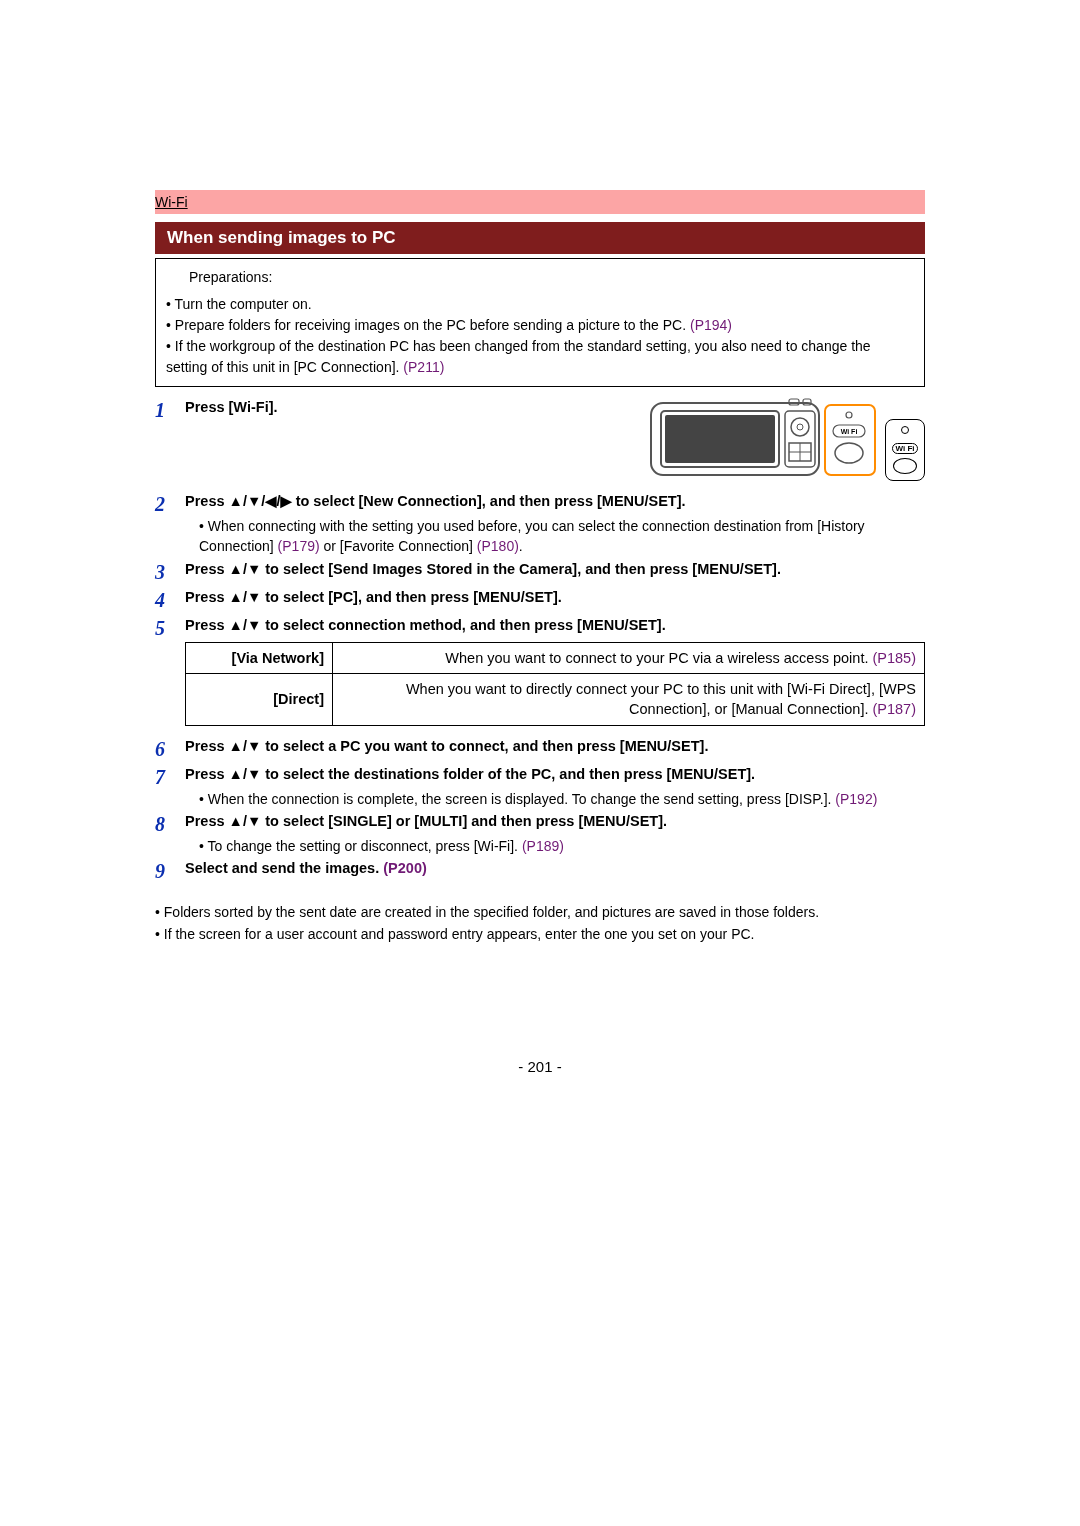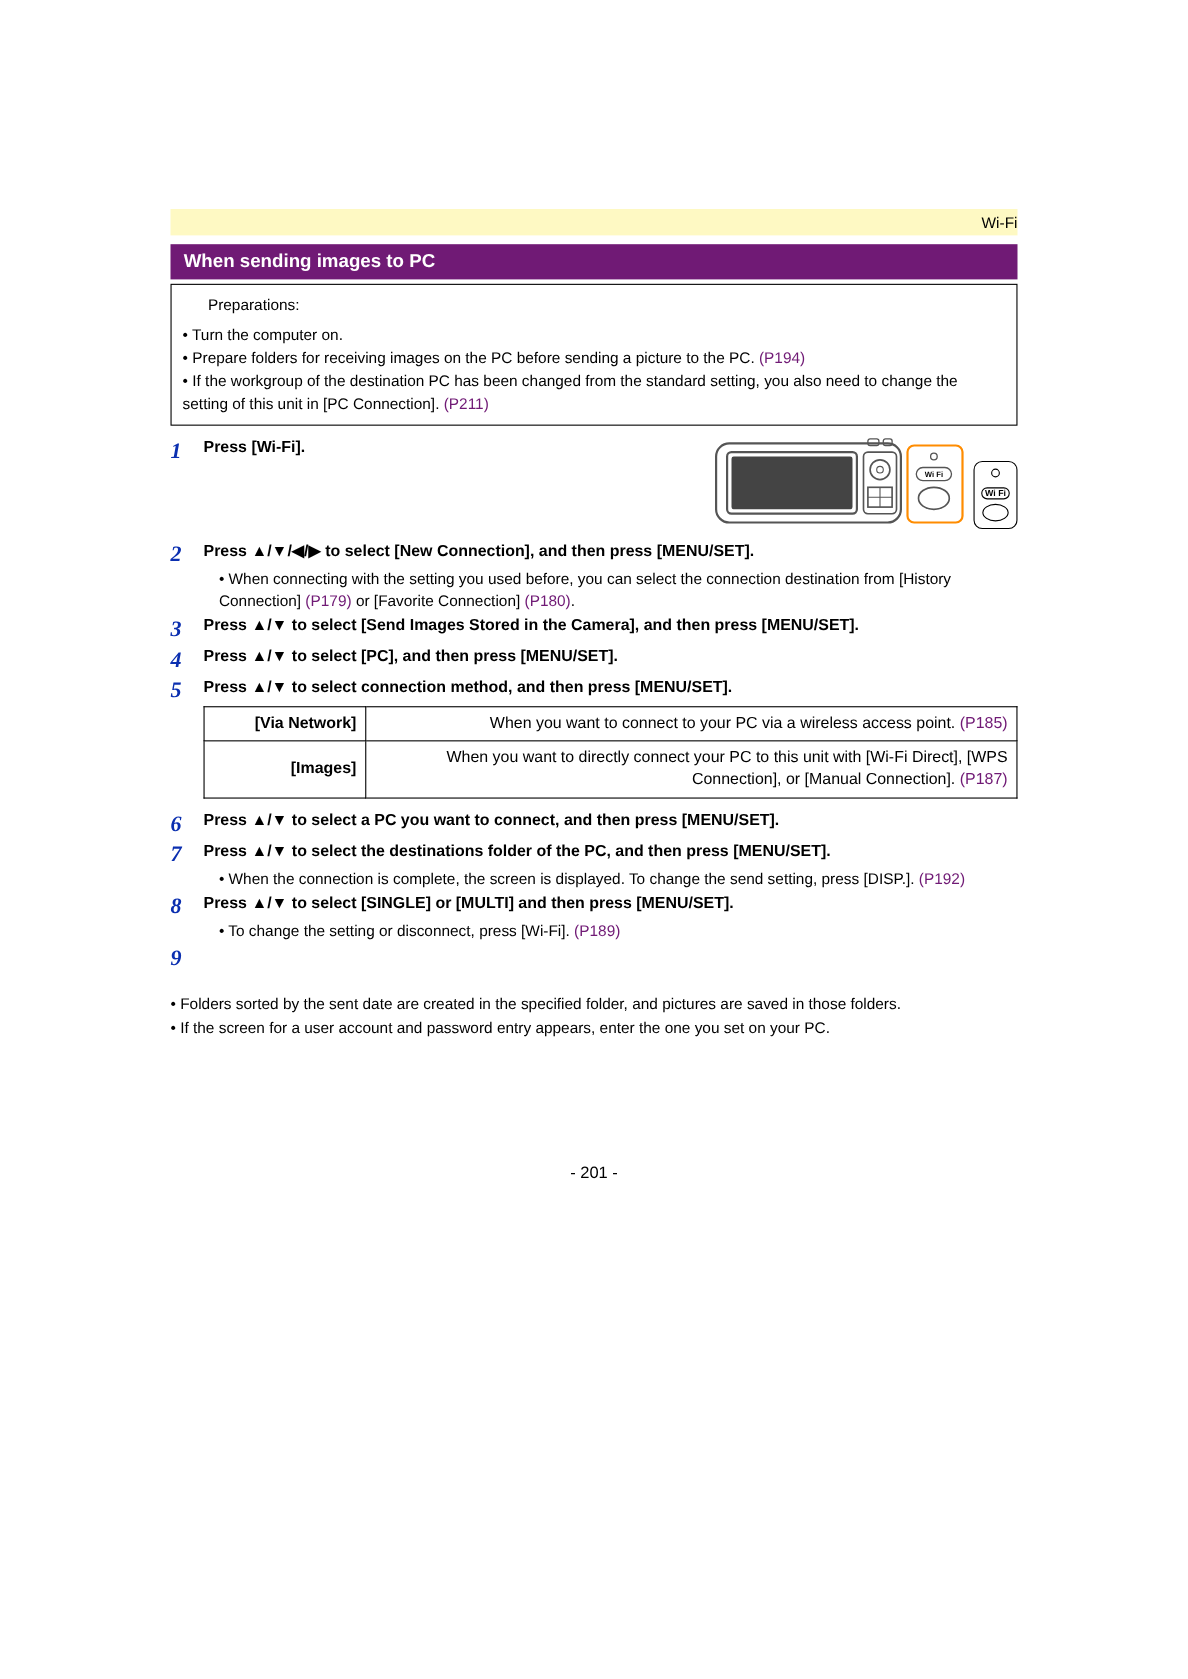--- a/index.html
+++ b/index.html
@@ -10,29 +10,30 @@
     color: #000;
     width: 1080px;
   }
   .page {
     width: 770px;
     margin: 190px auto 0 auto;
     position: relative;
     box-sizing: border-box;
   }
   .topbar {
-    background: #fef9c3;
+    background: #fca5a5;
     color: #000;
-    text-align: right;
+    text-align: left;
     padding: 4px 0;
     font-size: 14px;
     margin-bottom: 8px;
+    text-decoration: underline;
   }
   .section-title {
-    background: #701a75;
+    background: #7f1d1d;
     color: #fff;
     font-weight: bold;
     font-size: 17px;
     padding: 6px 12px;
     margin-bottom: 4px;
   }
   .prep-box {
     border: 1px solid #000;
     padding: 8px 10px;
     margin-bottom: 10px;
@@ -224,21 +225,21 @@
       <span class="step-head">Press ▲/▼ to select connection method, and then press [MENU/SET].</span>
       <table class="conn">
         <tbody>
             <tr>
           <td class="key">[Via Network]</td>
           <td>
             <span>When you want to connect to your PC via a wireless access point. </span><span class="link">(P185)</span>
           </td>
         </tr>
         <tr>
-          <td class="key">[Images]</td>
+          <td class="key">[Direct]</td>
           <td>
             <span>When you want to directly connect your PC to this unit with [Wi-Fi Direct], [WPS Connection], or [Manual Connection]. </span><span class="link">(P187)</span>
           </td>
         </tr>
       </tbody>
         </table>
     </div>
   </div>
 
   <div class="step">
@@ -261,20 +262,23 @@
     <div class="step-body">
       <div class="step-head">Press ▲/▼ to select [SINGLE] or [MULTI] and then press [MENU/SET].</div>
       <div class="step-note sub-indent">
         <span>• To change the setting or disconnect, press [Wi-Fi]. </span><span class="link">(P189)</span>
       </div>
     </div>
   </div>
 
   <div class="step">
     <div class="step-num">9</div>
+    <div class="step-body step-head">
+      <span>Select and send the images. </span><span class="link">(P200)</span>
+    </div>
   </div>
 
   <div class="notes">
     <div>• Folders sorted by the sent date are created in the specified folder, and pictures are saved in those folders.</div>
     <div>• If the screen for a user account and password entry appears, enter the one you set on your PC.</div>
   </div>
 
   <div class="page-num">- 201 -</div>
 </div>
 

